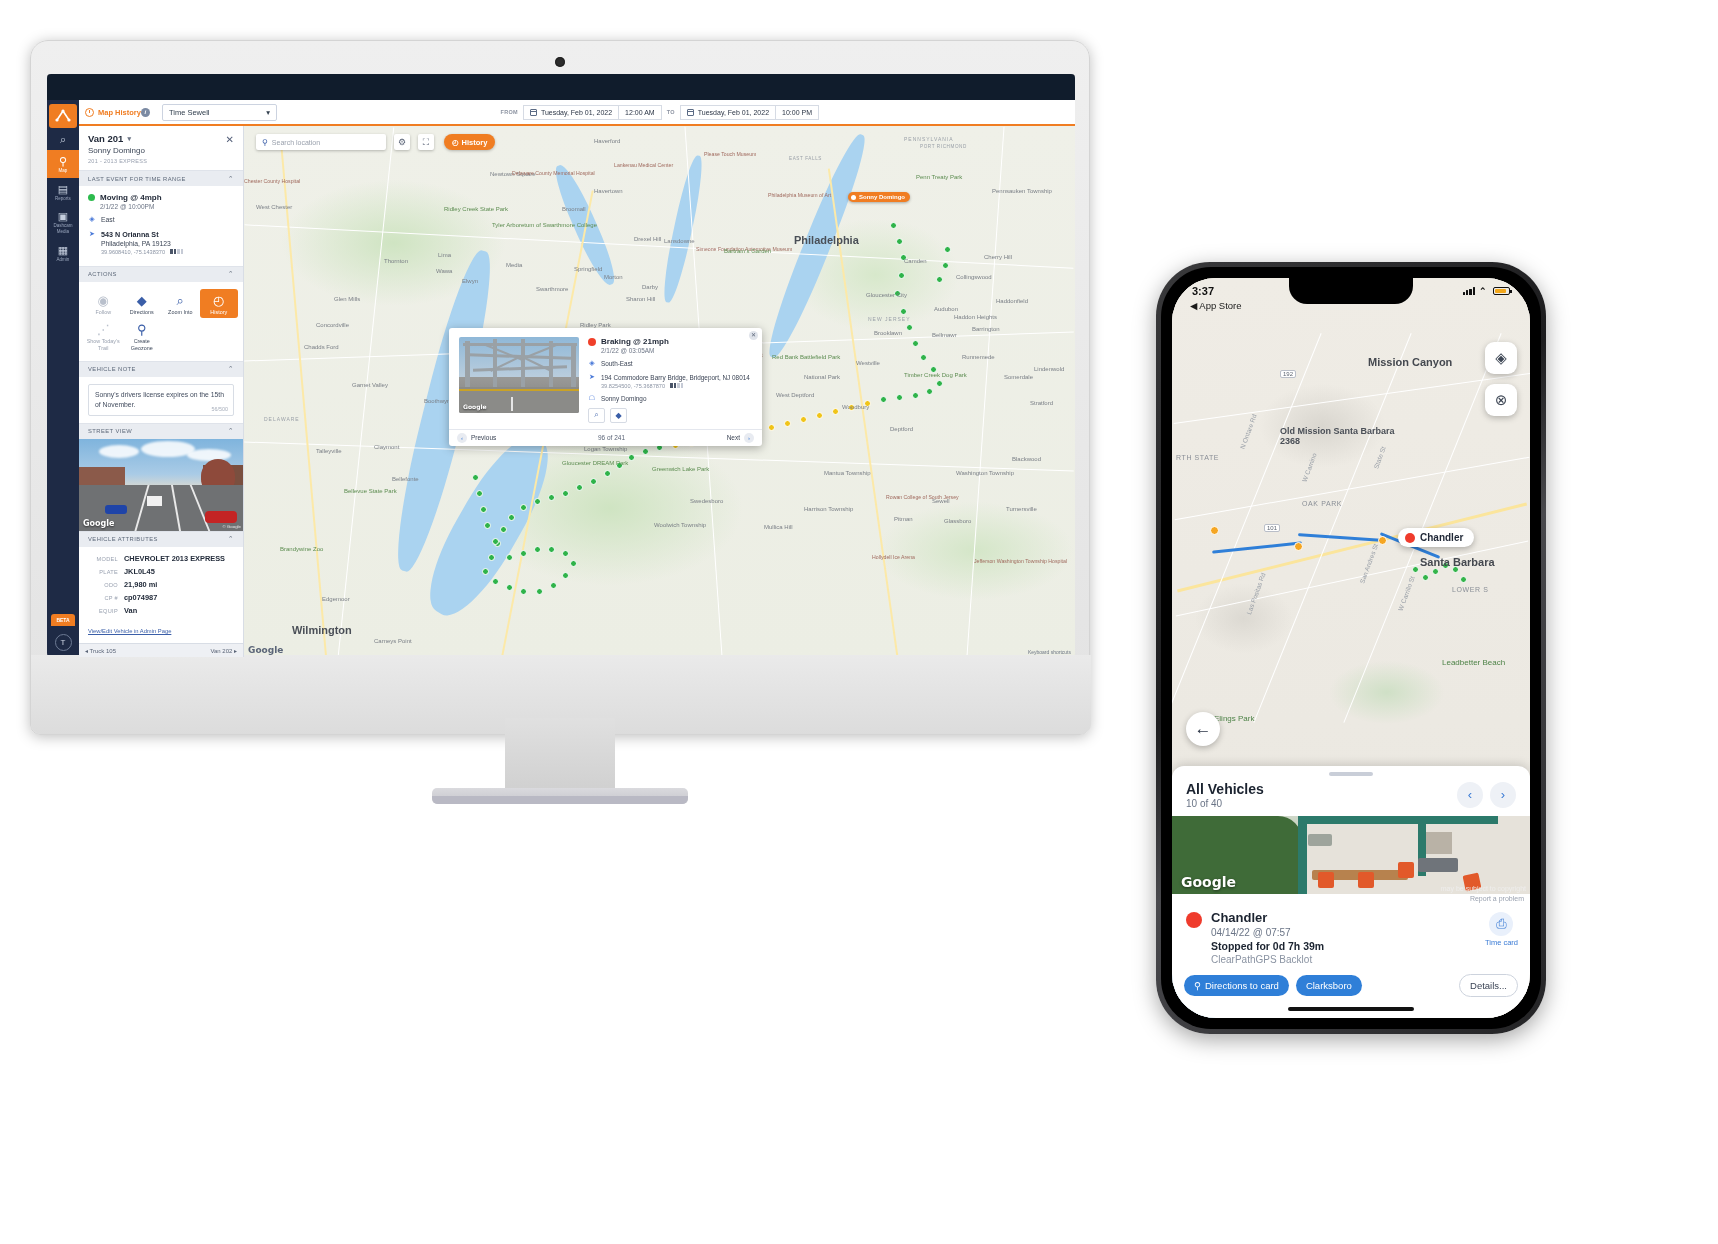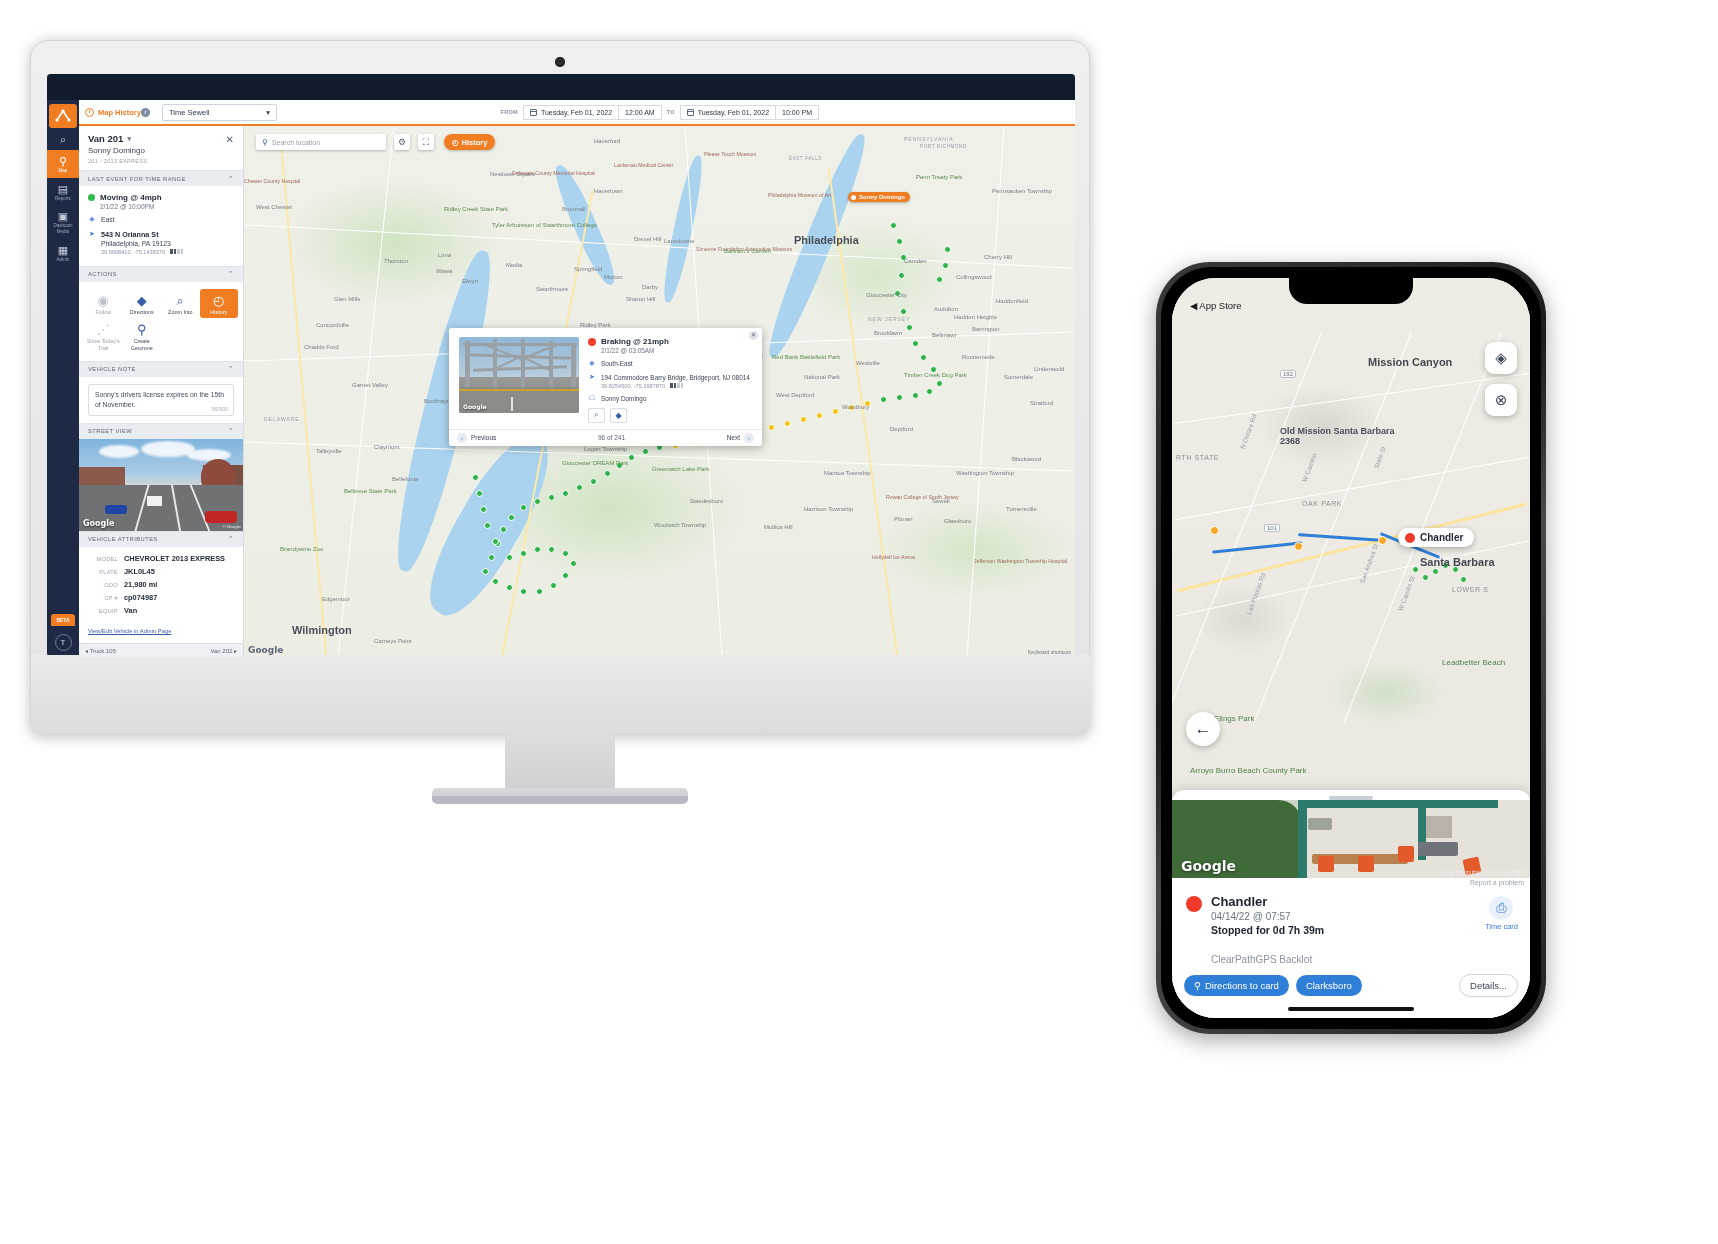--- a/index.html
+++ b/index.html
@@ -281,21 +281,21 @@
   .chairo { position:absolute; bottom:6px; width:16px; height:16px; background:#e2592a; border-radius:2px; }
   .gmark { position:absolute; left:9px; bottom:4px; color:#fff; font-size:14px; font-weight:bold;
            text-shadow:0 1px 3px rgba(0,0,0,.55); font-family:"DejaVu Sans", sans-serif; }
   .copyr { position:absolute; right:4px; bottom:2px; font-size:7px; color:#efefef; opacity:.9; }
 
   .det { padding:8px 14px 0; display:flex; gap:9px; position:relative; }
   .det-dot { width:16px; height:16px; border-radius:50%; background:#ef3b2c; flex:none; margin-top:2px; }
   .det-n { font-size:13px; font-weight:bold; color:#1b2330; }
   .det-d { font-size:10px; color:#6a7486; margin-top:2px; }
   .det-b { font-size:10.5px; font-weight:bold; color:#1b2330; margin-top:2px; }
-  .det-l { font-size:10px; color:#8a93a2; margin-top:18px; }
+  .det-l { font-size:10px; color:#8a93a2; margin-top:2px; }
   .timecard { position:absolute; right:12px; top:10px; text-align:center; color:#3a7bd5; }
   .tcico { width:24px; height:24px; border-radius:50%; background:#e9f0fb; display:flex; align-items:center;
            justify-content:center; font-size:13px; margin:0 auto; }
   .tclbl { font-size:7.5px; margin-top:2px; }
   .btnrow { display:flex; gap:7px; align-items:center; padding:9px 12px 10px; }
   .pill { border-radius:13px; font-size:9.5px; padding:5px 10px; display:flex; align-items:center; gap:4px; }
   .pill.blue { background:#2f7fd8; color:#fff; }
   .pill.outline { border:1px solid #cdd3dd; color:#3b4455; background:#fff; margin-left:auto; }
   .homebar { width:126px; height:4.5px; background:#111; border-radius:3px; margin:0 auto 7px; }
 </style>
@@ -885,20 +885,34 @@
               <div class="tc-s">
                 <span>12:00 AM -</span>
                 <span class="tc-now">NOW</span>
               </div>
             </div>
           </div>
         </div>
 
         <div class="sheet">
           <div class="grabber"></div>
+          <div class="sheet-head">
+            <div>
+              <div class="sh-t">All Vehicles</div>
+              <div class="sh-s">10 of 40</div>
+            </div>
+            <div class="arrows">
+              <div class="arrbtn">
+                  <span>‹</span>
+                </div>
+              <div class="arrbtn">
+                  <span>›</span>
+                </div>
+            </div>
+          </div>
 
           <div class="sv2">
             <div class="hedge"></div>
             <div class="wall"></div>
             <div class="beam" style="left:126px;top:0;width:9px;height:78px"></div>
             <div class="beam" style="left:126px;top:0;width:200px;height:8px"></div>
             <div class="beam" style="left:246px;top:0;width:8px;height:60px"></div>
             <div style="position:absolute;left:254px;top:16px;width:26px;height:22px;background:#b9b2a6"></div>
             <div style="position:absolute;left:136px;top:18px;width:24px;height:12px;background:#9ea49c;border-radius:2px"></div>
             <div class="tbl"></div>
@@ -938,20 +952,35 @@
               <span>Clarksboro</span>
             </div>
             <div class="pill outline">
               <span>Details...</span>
             </div>
           </div>
           <div class="homebar"></div>
         </div>
 
         <div class="notch"></div>
+        <div class="status">
+          <span>3:37</span>
+          <span class="st-right">
+            <span class="sbars">
+                <i></i>
+                <i></i>
+                <i></i>
+                <i></i>
+              </span>
+            <span class="wifi">⌃</span>
+            <span class="batt">
+                <i></i>
+              </span>
+          </span>
+        </div>
         <div class="appstore">
           <span>◀</span>
           <span>App Store</span>
         </div>
 
       </div>
     </div>
   </div>
 </div>
 

